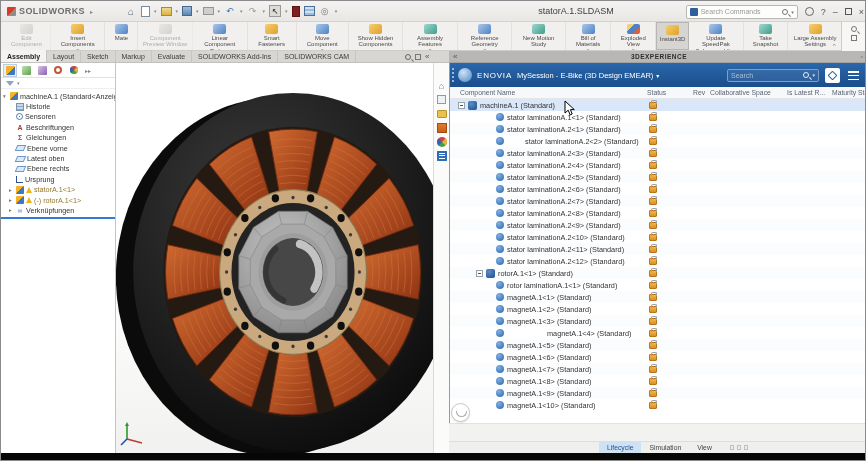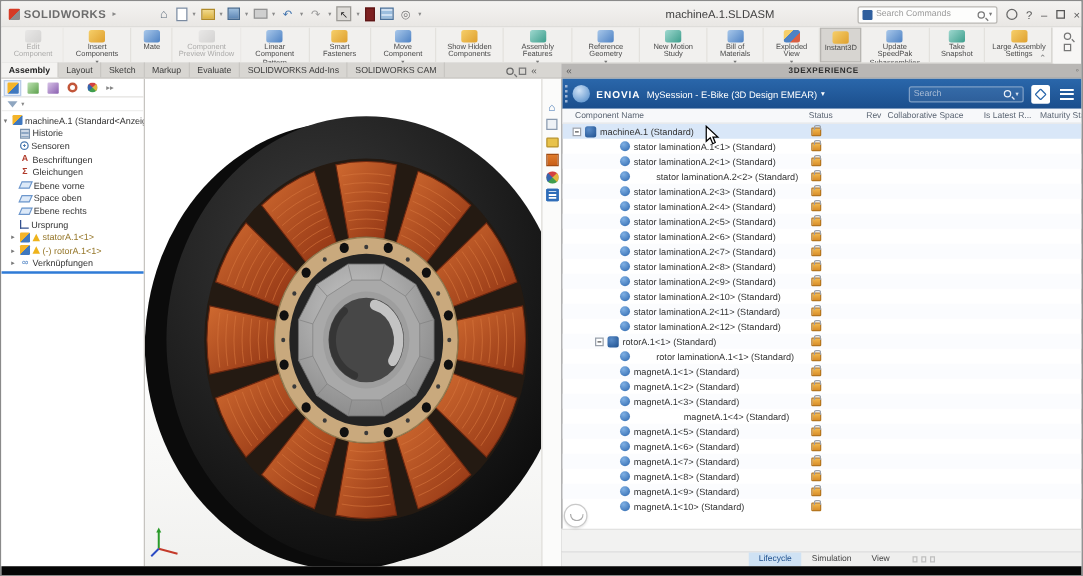--- a/index.html
+++ b/index.html
@@ -134,21 +134,21 @@
     box-shadow:inset 0 -2px 0 #fff0, inset 0 0 0 10px #2f6db8;position:relative;}
   .si-list::before{content:"";position:absolute;left:2px;top:2px;width:6px;height:6px;
     background:repeating-linear-gradient(#fff 0 1px,transparent 1px 2.5px);}
 
   
   .enovia{position:absolute;left:448px;top:62px;width:418px;height:390px;background:#fff;border-left:1px solid #9a9a9a;}
   .eheader{height:24px;background:linear-gradient(#2a67ab,#1b4e8c);display:flex;align-items:center;color:#fff;}
   .egrip{width:3px;height:14px;margin:0 3px 0 2px;border-left:2px dotted #9fb6d6;}
   .elogo{width:14px;height:14px;border-radius:50%;background:radial-gradient(circle at 38% 32%,#cfe2f6,#4a86c6);
     margin-right:5px;flex:none;}
-  .ebrand{font-size:8px;font-weight:bold;letter-spacing:.8px;}
+  .ebrand{font-size:8px;font-weight:normal;letter-spacing:.8px;}
   .esession{font-size:7.5px;margin-left:5px;white-space:nowrap;}
   .ecaret{font-size:6px;margin-left:3px;}
   .esearch{margin-left:auto;width:92px;height:13px;border:1px solid #7e9fc6;border-radius:2px;
     display:flex;align-items:center;padding:0 3px;gap:3px;background:rgba(255,255,255,.07);}
   .esearch .ph{flex:1;font-size:7px;color:#aabdd6;}
   .esearch .mag{border-color:#e8eef6;}
   .esearch .mag::after{background:#e8eef6;}
   .esearch .dc{font-size:5px;color:#d7e2ef;}
   .etagbtn{width:15px;height:15px;background:#fff;border-radius:2px;margin-left:6px;
     display:flex;align-items:center;justify-content:center;flex:none;}
@@ -210,21 +210,21 @@
         <span class="qdrop">▾</span>
         <span class="qi qi-redo"></span>
         <span class="qdrop">▾</span>
         <span class="qi qi-select"></span>
         <span class="qdrop">▾</span>
         <span class="qi qi-model"></span>
         <span class="qi qi-table"></span>
         <span class="qi qi-gear"></span>
         <span class="qdrop">▾</span>
       </div>
-    <div class="tbtitle">machineA.1.SLDASM</div>
+    <div class="tbtitle">statorA.1.SLDASM</div>
     <div class="tbright">
       <div class="cmdsearch">
         <span class="cicon"></span>
         <span class="cph">Search Commands</span>
         <span class="mag"></span>
         <span style="font-size:5px;color:#777">▾</span>
       </div>
       <span class="tbcircle"></span>
       <span class="tbico">?</span>
       <span class="tbico">–</span>
@@ -386,21 +386,21 @@
           <span>Gleichungen</span>
         </div>
         <div class="fmrow child">
           <span class="fmcaret"></span>
           <span class="fmi fmi-plane"></span>
           <span>Ebene vorne</span>
         </div>
         <div class="fmrow child">
           <span class="fmcaret"></span>
           <span class="fmi fmi-plane"></span>
-          <span>Space oben</span>
+          <span>Latest oben</span>
         </div>
         <div class="fmrow child">
           <span class="fmcaret"></span>
           <span class="fmi fmi-plane"></span>
           <span>Ebene rechts</span>
         </div>
         <div class="fmrow child">
           <span class="fmcaret"></span>
           <span class="fmi fmi-origin"></span>
           <span>Ursprung</span>
@@ -717,21 +717,21 @@
           <span class="eic eic-part"></span>
           <span>stator laminationA.2&lt;12&gt; (Standard)</span>
           <span class="lock"></span>
         </div>
         <div class="erow" style="padding-left: 26px;">
           <span class="eexp"></span>
           <span class="eic eic-assembly"></span>
           <span>rotorA.1&lt;1&gt; (Standard)</span>
           <span class="lock"></span>
         </div>
-        <div class="erow" style="padding-left: 46px; gap: 18px;">
+        <div class="erow" style="padding-left: 46px;">
           <span class="eic eic-part"></span>
           <span>rotor laminationA.1&lt;1&gt; (Standard)</span>
           <span class="lock"></span>
         </div>
         <div class="erow" style="padding-left: 46px;">
           <span class="eic eic-part"></span>
           <span>magnetA.1&lt;1&gt; (Standard)</span>
           <span class="lock"></span>
         </div>
         <div class="erow" style="padding-left: 46px;">

